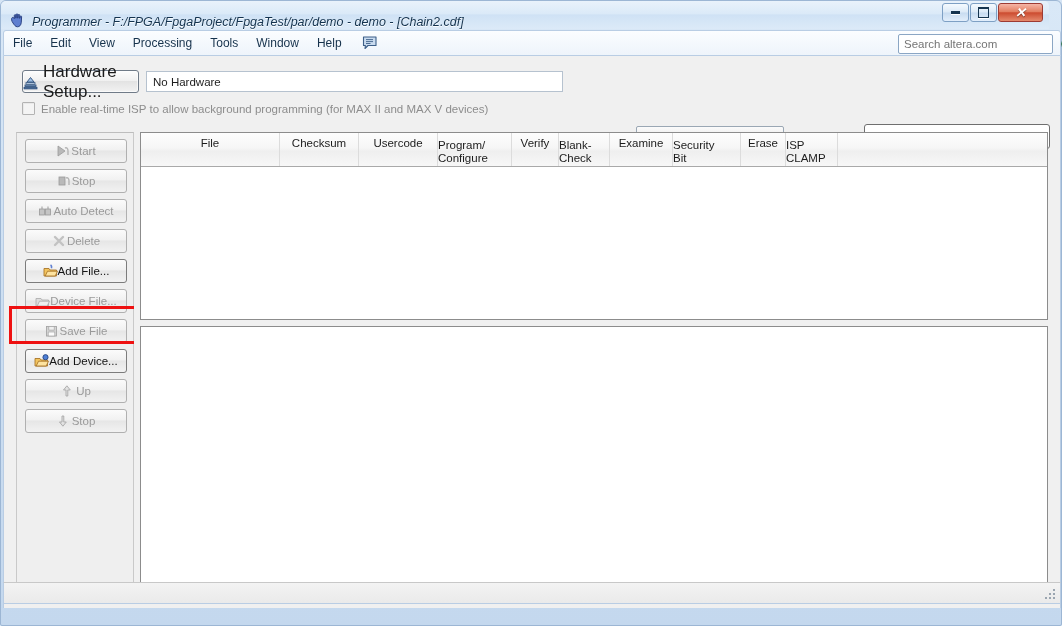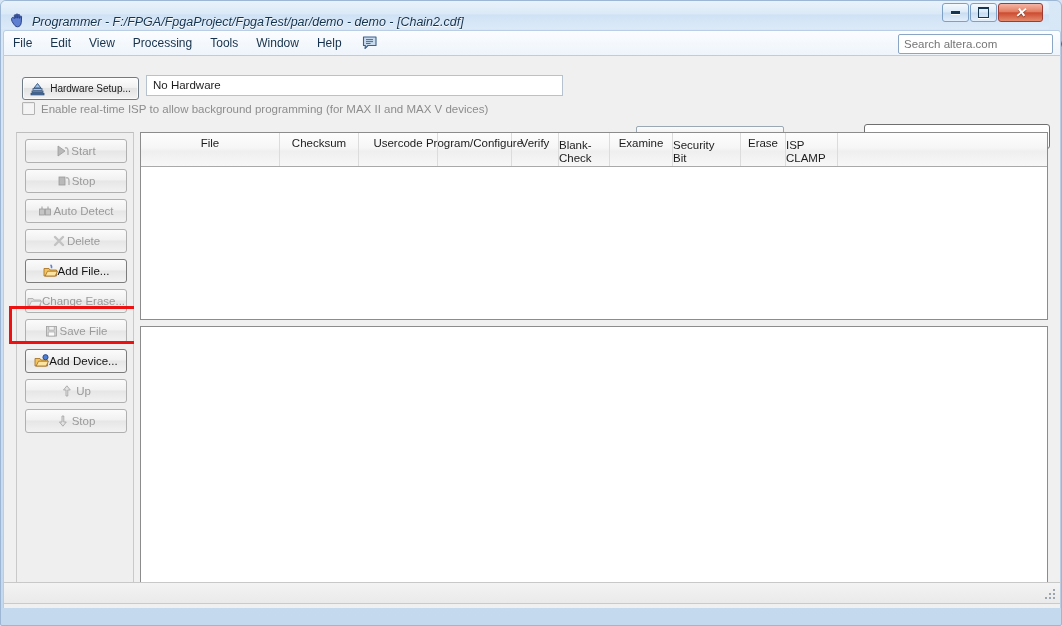--- a/index.html
+++ b/index.html
@@ -92,25 +92,24 @@
   }
 
   
   .hw-row{
     position:absolute;left:18px;top:14px;display:flex;align-items:center;
   }
   .btn{
     box-sizing:border-box;
     border:1px solid #8e9ba8;border-radius:3px;
     background:linear-gradient(to bottom,#fdfdfd 0%,#f1f1f1 45%,#e3e3e3 50%,#f2f2f2 100%);
-    font-family:"Liberation Sans",sans-serif;font-size:10px;color:#1a1a1a;
+    font-family:"Liberation Sans",sans-serif;font-size:17px;color:#1a1a1a;
     display:flex;align-items:center;justify-content:center;gap:5px;
     cursor:default;
     box-shadow:inset 0 0 0 1px rgba(255,255,255,.65);
-    margin-top:7px;
   }
   .btn.dark-border{border-color:#707b88;}
   .hw-btn{width:117px;height:23px;}
   .hw-field{
     width:417px;height:21px;box-sizing:border-box;margin-left:7px;
     background:#ffffff;border:1px solid #b6c2cf;
     display:flex;align-items:center;padding-left:6px;
     font-size:11.5px;color:#1d1d1d;
   }
   .mode-label{position:absolute;left:594px;top:74px;font-size:11.5px;color:#1a1a1a;}
@@ -370,21 +369,21 @@
         <span>Add File...</span>
       </div>
 
       <div class="tool-btn" style="top:156px">
         <span class="tool-icon">
           <svg width="15" height="14" viewBox="0 0 15 14">
               <path d="M1 4.5 H6 L7 6 H13.5 V12 H1 Z" fill="#dedede" stroke="#b0b0b0" stroke-width=".9" stroke-linejoin="round"></path>
               <path d="M2.2 12 L4.5 7.2 H14.5 L12.2 12 Z" fill="#efefef" stroke="#b0b0b0" stroke-width=".9" stroke-linejoin="round"></path>
             </svg>
         </span>
-        <span>Change Erase...</span>
+        <span>Device File...</span>
       </div>
 
       <div class="tool-btn" style="top:186px">
         <span class="tool-icon">
           <svg width="15" height="14" viewBox="0 0 15 14">
               <rect x="1.5" y="2.5" width="10" height="9.5" fill="#d5d5d5" stroke="#a5a5a5" stroke-width=".9"></rect>
               <rect x="3.8" y="2.5" width="5.4" height="3.6" fill="#f0f0f0" stroke="#a5a5a5" stroke-width=".7"></rect>
               <rect x="3.2" y="8" width="6.6" height="4" fill="#fbfbfb" stroke="#a5a5a5" stroke-width=".7"></rect>
             </svg>
         </span>
@@ -423,21 +422,21 @@
 
     <div class="red-box"></div>
 
     <div class="vsplit"></div>
 
     <div class="table-outer">
       <div class="thead">
         <div class="th" style="width:139px">File</div>
         <div class="th" style="width:79px">Checksum</div>
         <div class="th" style="width:79px">Usercode</div>
-        <div class="th" style="width:74px;">
+        <div class="th" style="width:74px;flex-direction:column">
           <span>Program/</span>
           <span>Configure</span>
         </div>
         <div class="th" style="width:47px">Verify</div>
         <div class="th" style="width:51px;flex-direction:column">
           <span>Blank-</span>
           <span>Check</span>
         </div>
         <div class="th" style="width:63px">Examine</div>
         <div class="th" style="width:68px;flex-direction:column">

